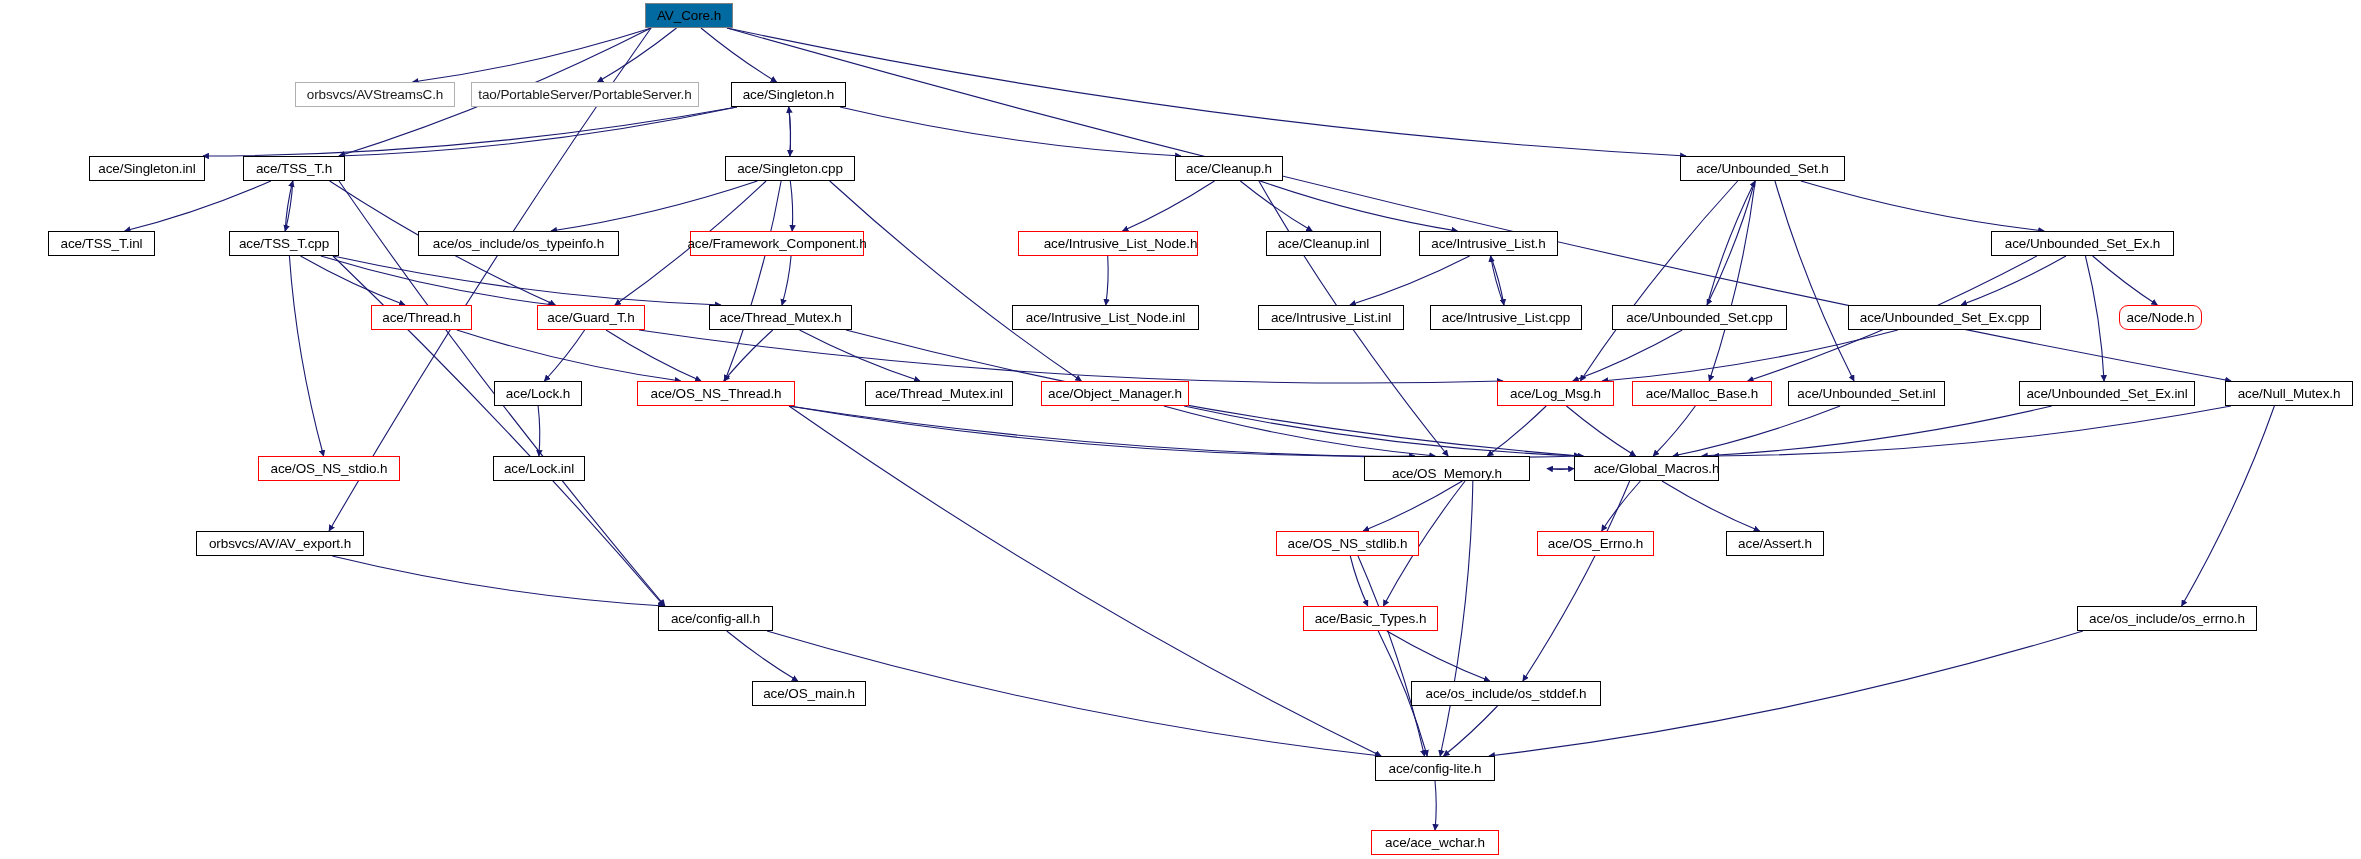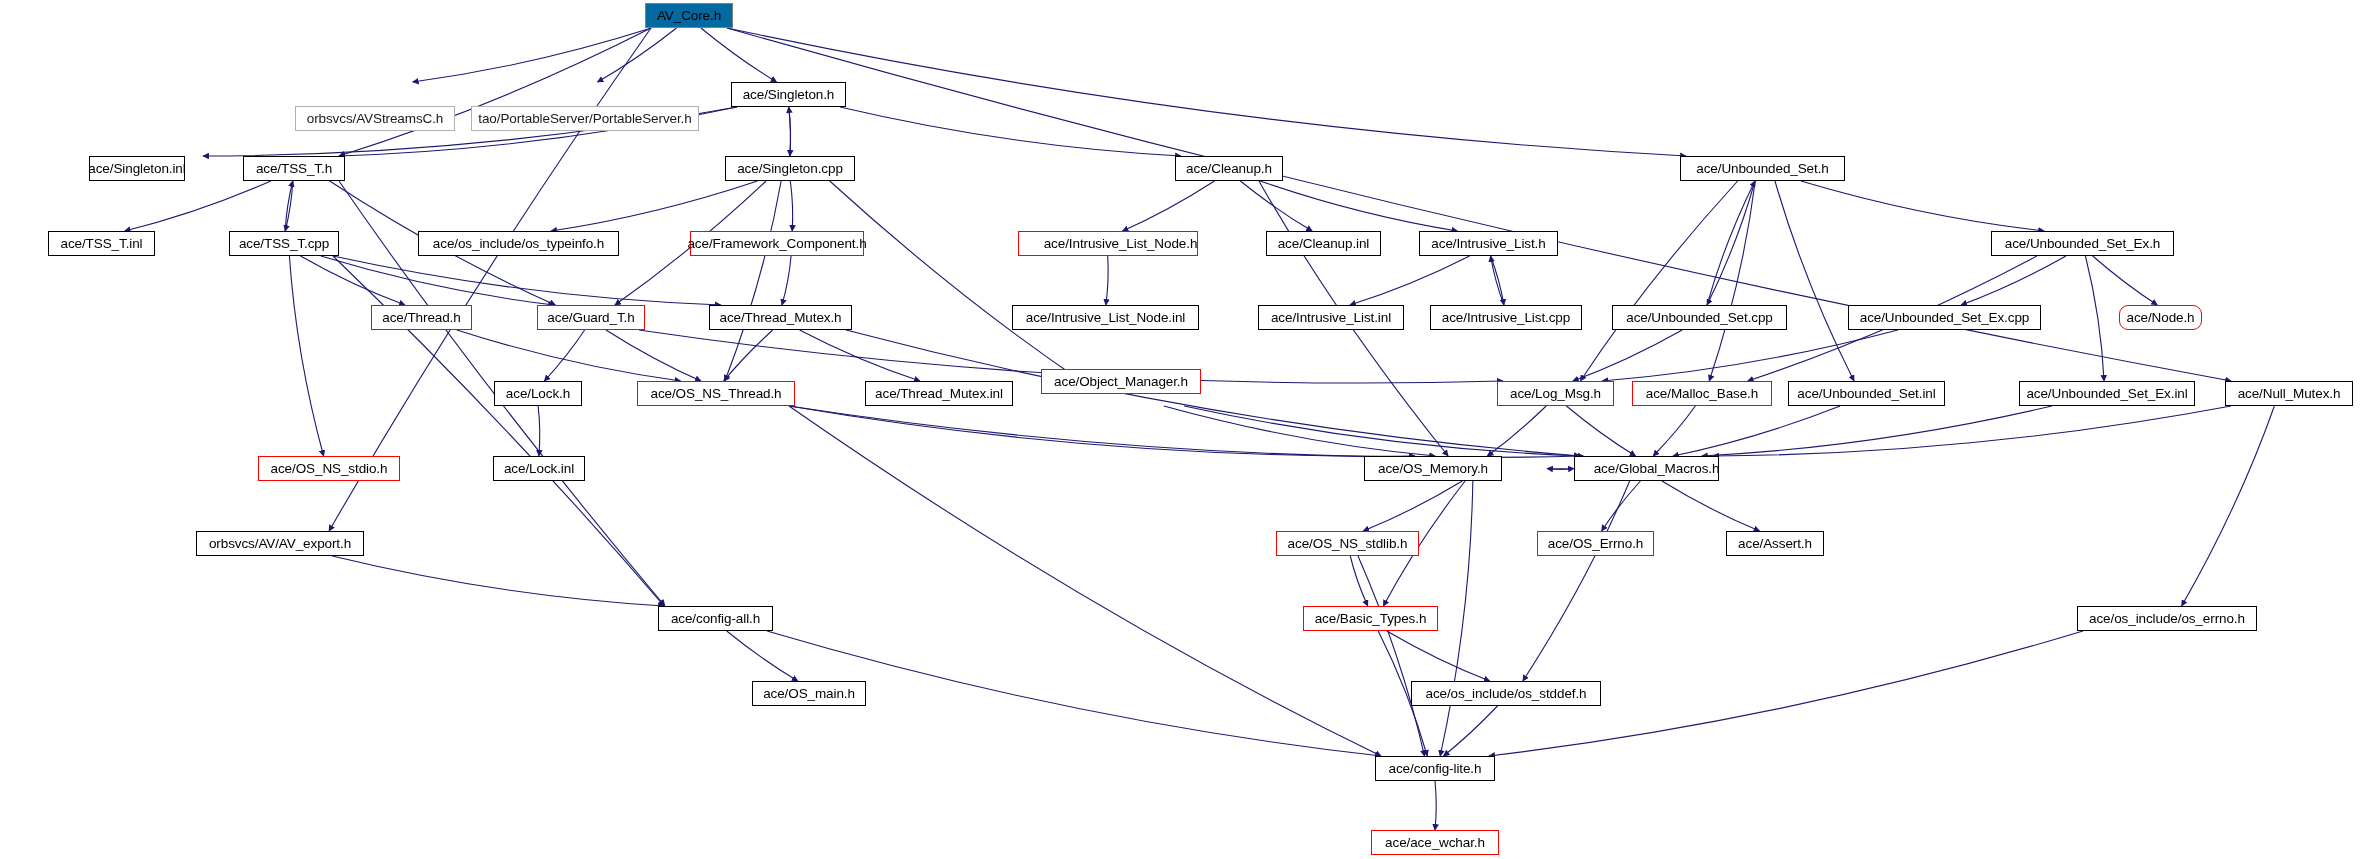--- a/index.html
+++ b/index.html
@@ -49,21 +49,20 @@
   .node.red {
     border-color: #ff0000;
   }
   .node.gray {
     background: #0369a1;
     border-color: #808080;
   }
   .node.muted {
     border-color: #b0b0b0;
     color: #1a1a1a;
-    margin-top: 24px;
   }
   .node-label {
     padding: 0 7px;
     pointer-events: none;
   }
 </style>
 </head>
 <body>
 
 <div id="graph-root">
@@ -168,21 +167,21 @@
       </div>
       <div class="node muted" style="left: 295px; top: 82px; width: 160px;">
         <span class="node-label">orbsvcs/AVStreamsC.h</span>
       </div>
       <div class="node muted" style="left: 471px; top: 82px; width: 228px;">
         <span class="node-label">tao/PortableServer/PortableServer.h</span>
       </div>
       <div class="node" style="left: 731px; top: 82px; width: 115px;">
         <span class="node-label">ace/Singleton.h</span>
       </div>
-      <div class="node" style="left: 89px; top: 156px; width: 96px;">
+      <div class="node" style="left: 89px; top: 156px; width: 116px;">
         <span class="node-label">ace/Singleton.inl</span>
       </div>
       <div class="node" style="left: 243px; top: 156px; width: 102px;">
         <span class="node-label">ace/TSS_T.h</span>
       </div>
       <div class="node" style="left: 725px; top: 156px; width: 130px;">
         <span class="node-label">ace/Singleton.cpp</span>
       </div>
       <div class="node" style="left: 1175px; top: 156px; width: 108px;">
         <span class="node-label">ace/Cleanup.h</span>
@@ -243,21 +242,21 @@
       </div>
       <div class="node" style="left: 494px; top: 381px; width: 88px;">
         <span class="node-label">ace/Lock.h</span>
       </div>
       <div class="node red" style="left: 637px; top: 381px; width: 158px;">
         <span class="node-label">ace/OS_NS_Thread.h</span>
       </div>
       <div class="node" style="left: 865px; top: 381px; width: 148px;">
         <span class="node-label">ace/Thread_Mutex.inl</span>
       </div>
-      <div class="node red" style="left: 1041px; top: 369px; width: 160px;">
+      <div class="node red" style="left: 1041px; top: 381px; width: 148px;">
         <span class="node-label">ace/Object_Manager.h</span>
       </div>
       <div class="node red" style="left: 1497px; top: 381px; width: 117px; align-items: center;">
         <span class="node-label">ace/Log_Msg.h</span>
       </div>
       <div class="node red" style="left: 1632px; top: 381px; width: 140px;">
         <span class="node-label">ace/Malloc_Base.h</span>
       </div>
       <div class="node" style="left: 1788px; top: 381px; width: 157px;">
         <span class="node-label">ace/Unbounded_Set.inl</span>
@@ -267,21 +266,21 @@
       </div>
       <div class="node" style="left: 2225px; top: 381px; width: 128px;">
         <span class="node-label">ace/Null_Mutex.h</span>
       </div>
       <div class="node red" style="left: 258px; top: 456px; width: 142px;">
         <span class="node-label">ace/OS_NS_stdio.h</span>
       </div>
       <div class="node" style="left: 493px; top: 456px; width: 92px;">
         <span class="node-label">ace/Lock.inl</span>
       </div>
-      <div class="node" style="left: 1364px; top: 456px; width: 138px;">
+      <div class="node" style="left: 1364px; top: 456px; width: 166px; align-items: flex-end;">
         <span class="node-label">ace/OS_Memory.h</span>
       </div>
       <div class="node" style="left: 1574px; top: 456px; width: 145px; padding-left: 20px;">
         <span class="node-label">ace/Global_Macros.h</span>
       </div>
       <div class="node" style="left: 196px; top: 531px; width: 168px;">
         <span class="node-label">orbsvcs/AV/AV_export.h</span>
       </div>
       <div class="node red" style="left: 1276px; top: 531px; width: 143px;">
         <span class="node-label">ace/OS_NS_stdlib.h</span>

